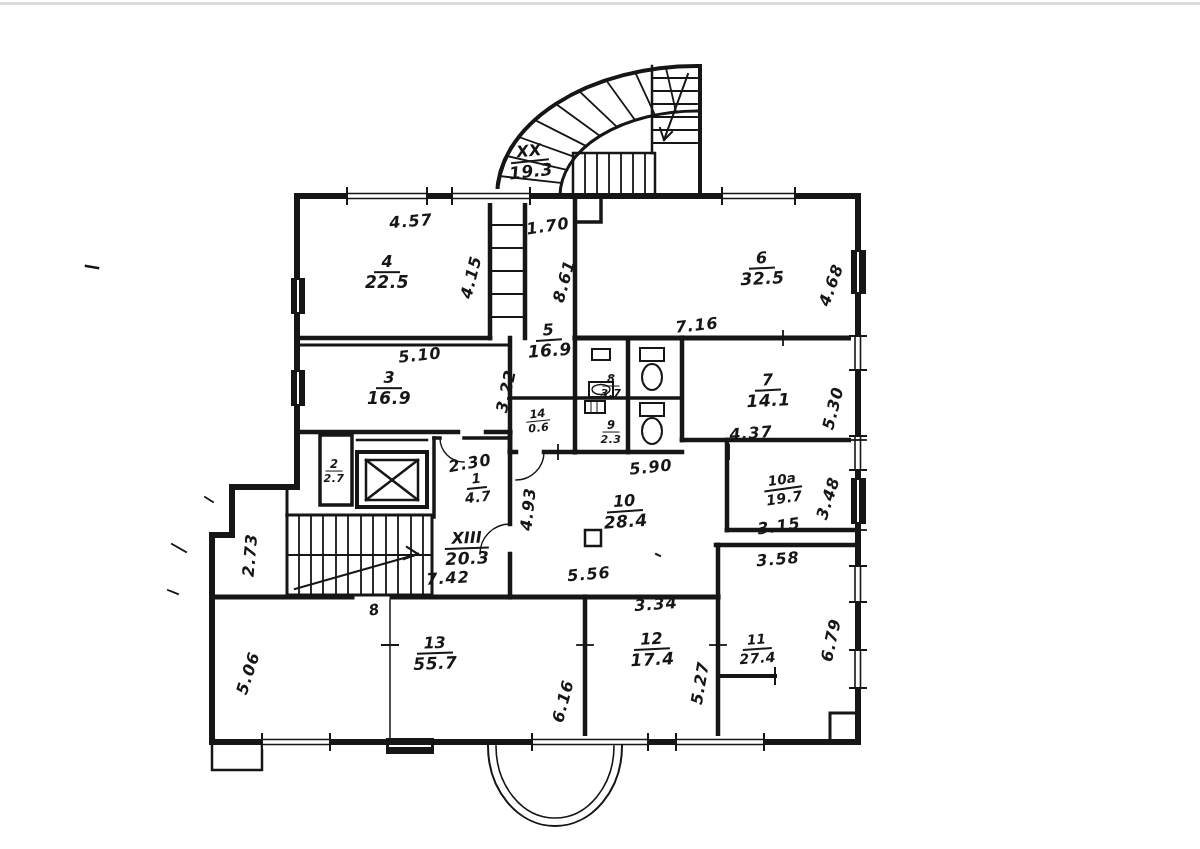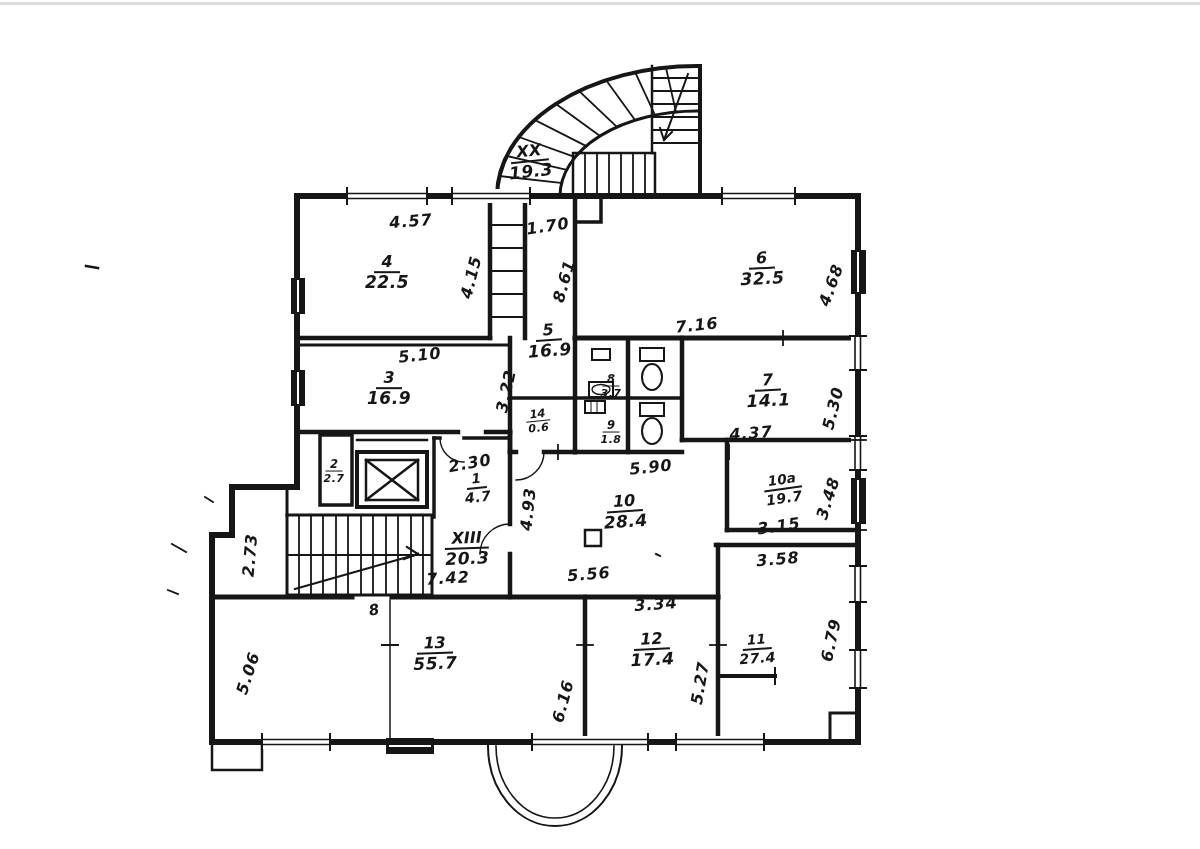--- a/index.html
+++ b/index.html
@@ -283,21 +283,21 @@
     <span class="area">14.1</span>
   </div>
 
   <div class="rlabel xs" style="left:611px;top:384px;transform:translate(-50%,-50%);">
     <span class="num">8</span>
     <span class="area">3.7</span>
   </div>
 
   <div class="rlabel xs" style="left:611px;top:430px;transform:translate(-50%,-50%);">
     <span class="num">9</span>
-    <span class="area">1.8</span>
+    <span class="area">2.3</span>
   </div>
 
   <div class="rlabel xs" style="left:538px;top:419px;transform:translate(-50%,-50%) rotate(-6deg);">
     <span class="num">14</span>
     <span class="area">0.6</span>
   </div>
 
   <div class="rlabel xs" style="left:334px;top:469px;transform:translate(-50%,-50%);">
     <span class="num">2</span>
     <span class="area">2.7</span>

